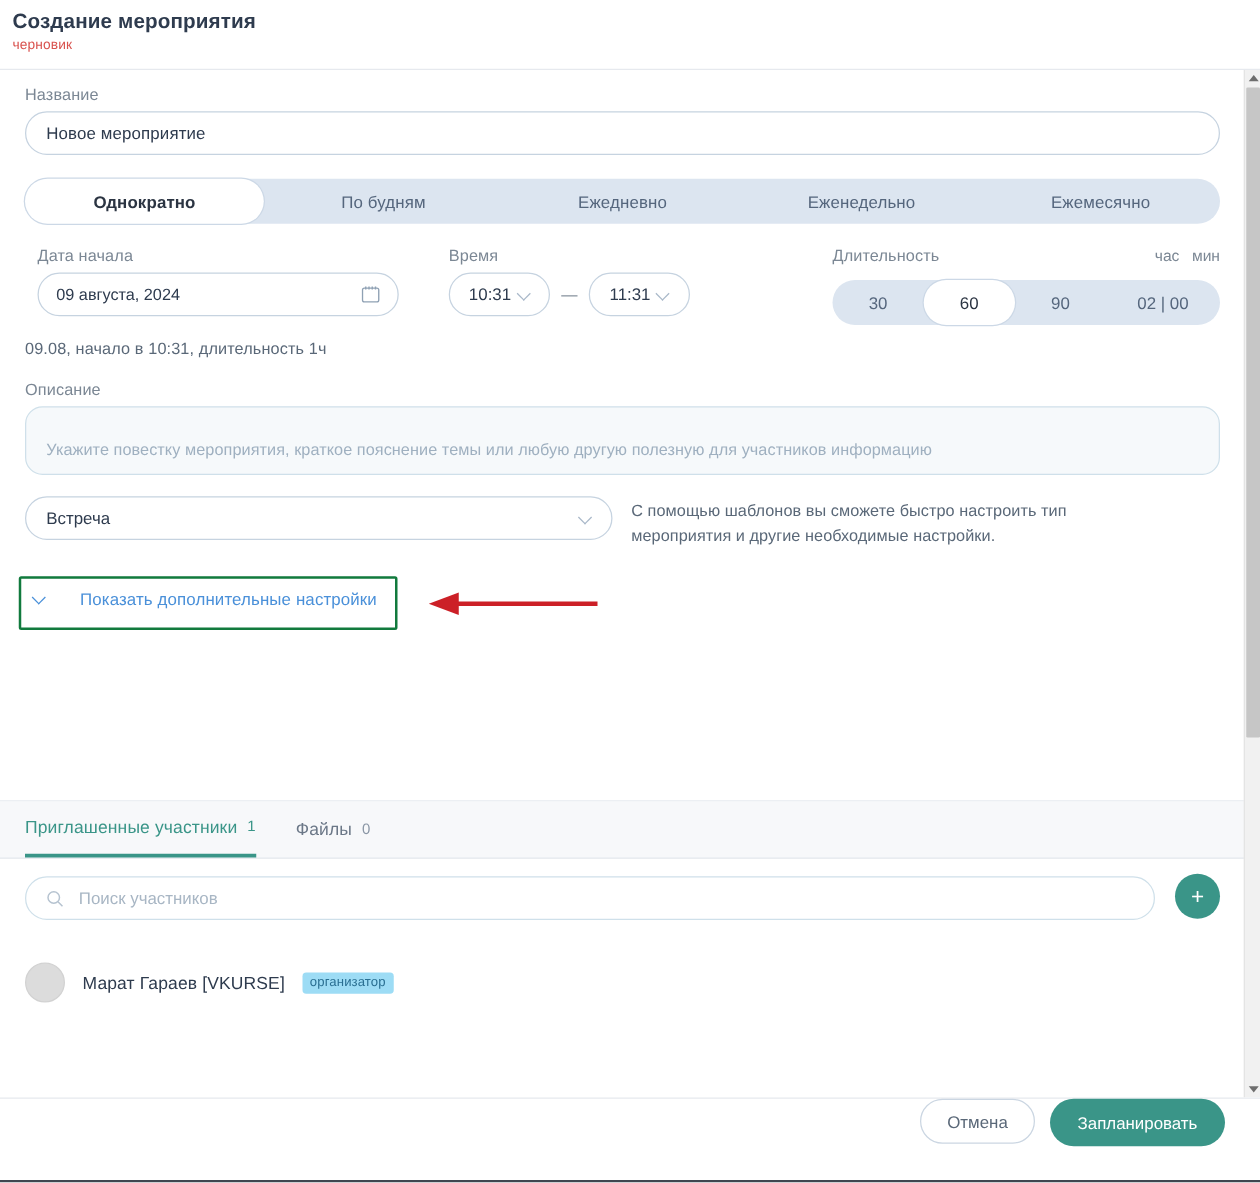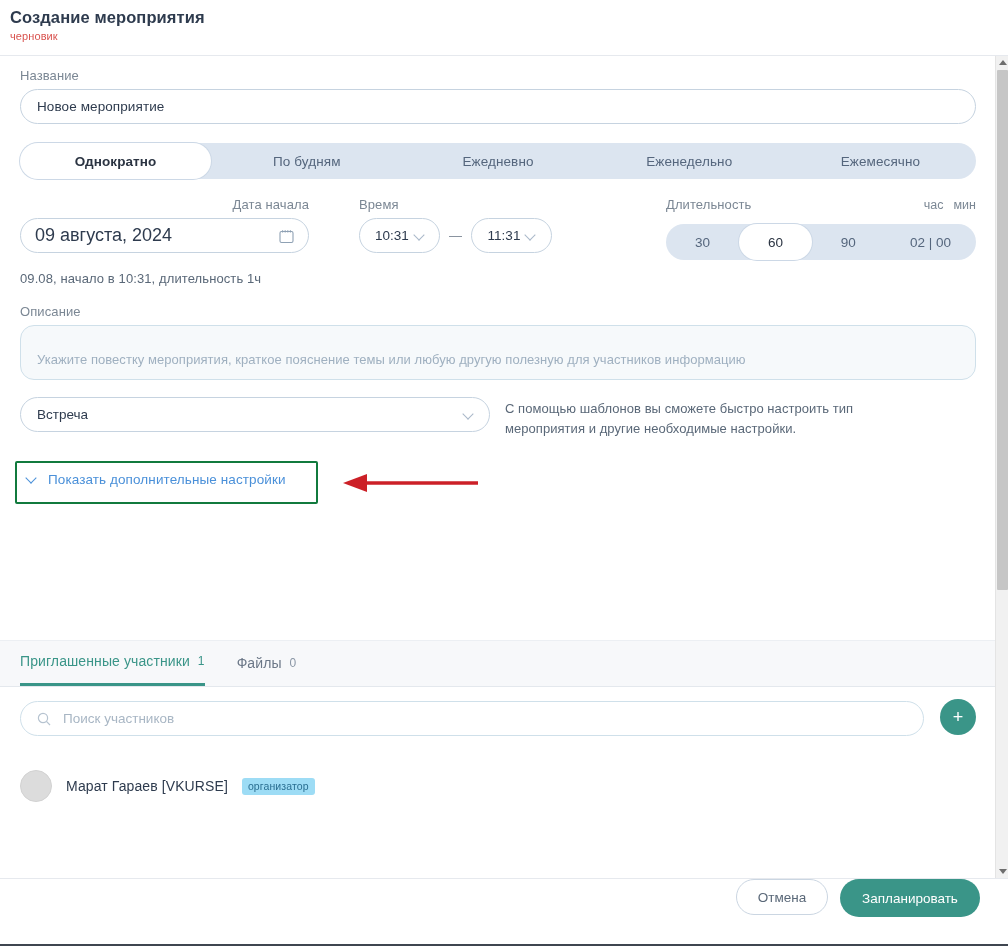--- a/index.html
+++ b/index.html
@@ -56,27 +56,27 @@
   }
   .seg.active {
     background: #ffffff; color: #2b3442; font-weight: bold;
     box-shadow: 0 0 0 1px #ccd8e6;
   }
 
   
   .dt-row { margin-top: 18px; position: relative; height: 66px; }
 
   .dt-block { position: absolute; }
-  .dt-date { left: 0; top: 0; text-align: right; }
+  .dt-date { left: 10px; top: 0; }
   .dt-time { left: 339px; top: 0; }
   .dt-dur  { left: 646px; top: 0; width: 310px; }
 
   .date-input {
     width: 289px; height: 35px; border: 1px solid #c6d3e0; border-radius: 18px;
-    background: #fff; padding: 0 14px; font-size: 18px; color: #2e3b4e;
+    background: #fff; padding: 0 14px; font-size: 13px; color: #2e3b4e;
     display: flex; align-items: center; justify-content: space-between;
   }
   .cal-icon { width: 15px; height: 15px; position: relative; }
 
   .time-wrap { display: flex; align-items: center; }
   .time-pill {
     width: 81px; height: 35px; border: 1px solid #c6d3e0; border-radius: 18px;
     background: #fff; font-size: 13.5px; color: #2e3b4e;
     display: flex; align-items: center; justify-content: center; gap: 6px;
   }
@@ -126,21 +126,21 @@
     font-size: 13px; line-height: 1.55; color: #5a6878; letter-spacing: .05px;
   }
 
   
   .expand-wrap { position: relative; margin-top: 2px; height: 54px; }
   .expand-box {
     position: absolute; left: -5px; top: 0; width: 303px; height: 43px;
     border: 2px solid #117a3d; border-radius: 2px;
   }
   .expand-link {
-    position: absolute; left: 6px; top: 11px; display: flex; align-items: center; gap: 11px;
+    position: absolute; left: 6px; top: 11px; display: flex; align-items: center; gap: 27px;
     font-size: 13.5px; color: #4a90d9; cursor: pointer; letter-spacing: .1px;
   }
   .chev-down { width: 11px; height: 11px; position: relative; }
   .chev-down::before {
     content: ''; position: absolute; left: 1px; top: 0px;
     width: 7px; height: 7px; border-right: 1.6px solid #4a90d9; border-bottom: 1.6px solid #4a90d9;
     transform: rotate(45deg);
   }
   .arrow-annot { position: absolute; left: 303px; top: 12px; width: 160px; height: 20px; }
 

